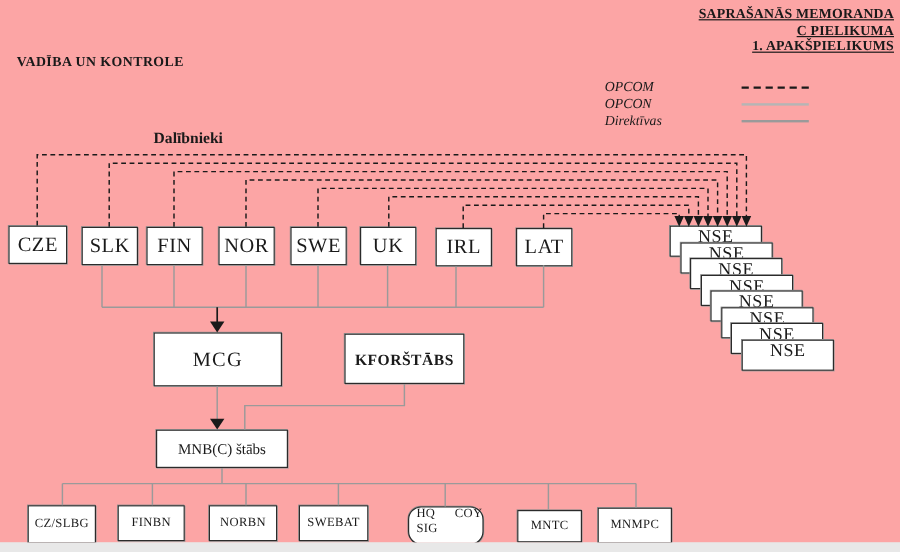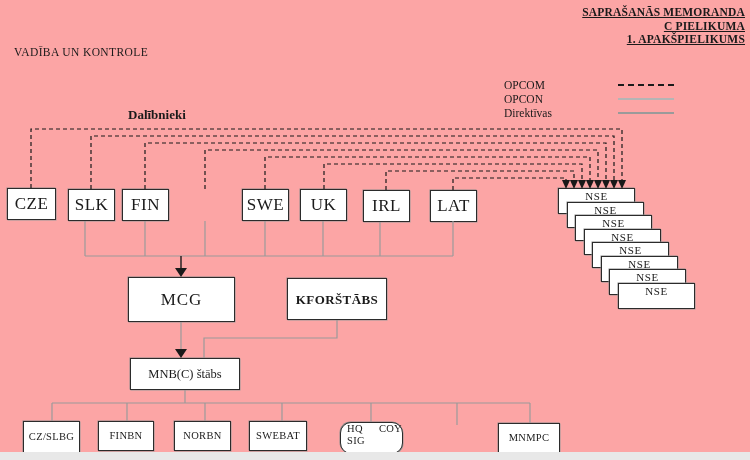--- a/index.html
+++ b/index.html
@@ -14,45 +14,45 @@
   }
   
   .hdr {
     position: absolute; top: 6px; right: 5px;
     text-align: right; font-weight: bold; font-size: 11.5px;
     line-height: 13.5px; letter-spacing: .2px;
   }
   .hdr div { text-decoration: underline; }
   .doc-title {
     position: absolute; left: 14px; top: 46px;
-    font-weight: normal; font-size: 11.5px; letter-spacing: .4px;
+    font-weight: bold; font-size: 11.5px; letter-spacing: .4px;
   }
   .participants {
     position: absolute; left: 128px; top: 107px;
     font-weight: bold; font-size: 13px;
   }
   
-  .legend { position: absolute; left: 504px; top: 78px; width: 170px; }
+  .legend { position: absolute; left: 504px; top: 66px; width: 170px; font-style: italic; }
   .legend-row { display: flex; align-items: center; height: 14px; font-size: 11.5px; }
   .legend-row .lbl { width: 78px; }
   .legend-line { flex: 0 0 56px; margin-left: auto; height: 0; }
   .ll-dashed { border-top: 2px dashed #1a1a1a; }
   .ll-gray-1 { border-top: 2px solid #b5b5b5; }
   .ll-gray-2 { border-top: 2px solid #9a9a9a; }
   
   .bx {
     position: absolute; background: #fff;
     border: 1px solid #2b2b2b;
     box-shadow: 0.5px 0.5px 0 #9a9a9a, -0.5px -0.5px 0 #8a8a8a;
     display: flex; align-items: center; justify-content: center;
     text-align: center; z-index: 2;
   }
   .cbox { width: 47px; height: 32px; top: 189px; font-size: 17px; letter-spacing: .5px; }
   .nse {
-    width: 77px; height: 26px; font-size: 11px; letter-spacing: .5px;
+    width: 77px; height: 26px; font-size: 15px; letter-spacing: .5px;
     align-items: flex-start; padding-top: 1px;
   }
   .mcg { left: 128px; top: 277px; width: 107px; height: 45px; font-size: 17px; letter-spacing: 1px; }
   .kfor { left: 287px; top: 278px; width: 100px; height: 42px;
           font-weight: bold; font-size: 13px; line-height: 15px; flex-direction: row; letter-spacing: .4px; }
   .mnb { left: 130px; top: 358px; width: 110px; height: 32px; font-size: 12.5px; }
   .unit { top: 421px; height: 31px; font-size: 10.5px; line-height: 12px; letter-spacing: .3px; }
   .unit.two { flex-direction: row; }
   .unit.left-align { align-items: flex-start; justify-content: center; text-align: left; padding-left: 6px; border-radius: 11px; }
   
@@ -84,20 +84,21 @@
     </div>
     <div class="legend-row">
       <span class="lbl">Direktīvas</span>
       <span class="legend-line ll-gray-2"></span>
     </div>
   </div>
 
   <div class="bx cbox" style="left:7px;width:49px;top:188px">CZE</div>
   <div class="bx cbox" style="left:68px">SLK</div>
   <div class="bx cbox" style="left:122px">FIN</div>
+  <div class="bx cbox" style="left:182px">NOR</div>
   <div class="bx cbox" style="left:242px">SWE</div>
   <div class="bx cbox" style="left:300px">UK</div>
   <div class="bx cbox" style="left:363px;top:190px">IRL</div>
   <div class="bx cbox" style="left:430px;top:190px">LAT</div>
 
   <div class="bx nse" style="left:558px;top:188px;z-index:2">NSE</div>
   <div class="bx nse" style="left:567px;top:202px;z-index:3">NSE</div>
   <div class="bx nse" style="left:575px;top:215px;z-index:4">NSE</div>
   <div class="bx nse" style="left:584px;top:229px;z-index:5">NSE</div>
   <div class="bx nse" style="left:592px;top:242px;z-index:6">NSE</div>
@@ -116,20 +117,21 @@
     <div>CZ/SL</div>
     <div>BG</div>
   </div>
   <div class="bx unit" style="left:174px;width:57px;height:30px">NORBN</div>
   <div class="bx unit" style="left:98px;width:56px;height:30px">FINBN</div>
   <div class="bx unit" style="left:249px;width:58px;height:30px">SWEBAT</div>
   <div class="bx unit two left-align" style="left:340px;top:422px;width:63px;height:32px">
     <div>HQ SIG</div>
     <div>COY</div>
   </div>
+  <div class="bx unit" style="left:431px;top:425px;width:54px;height:27px">MNTC</div>
   <div class="bx unit" style="left:498px;top:423px;width:62px;height:30px">MNMPC</div>
 
   <svg class="wires" width="750" height="460" viewBox="0 0 750 460">
 
     <g stroke="#1a1a1a" stroke-width="1.2" fill="none" stroke-dasharray="4 3">
       <path d="M31 188 V129 H622 V181"></path>
       <path d="M91 189 V136 H614 V181"></path>
       <path d="M145 189 V143 H606 V181"></path>
       <path d="M205 189 V150 H598 V181"></path>
       <path d="M265 189 V157 H590 V181"></path>

